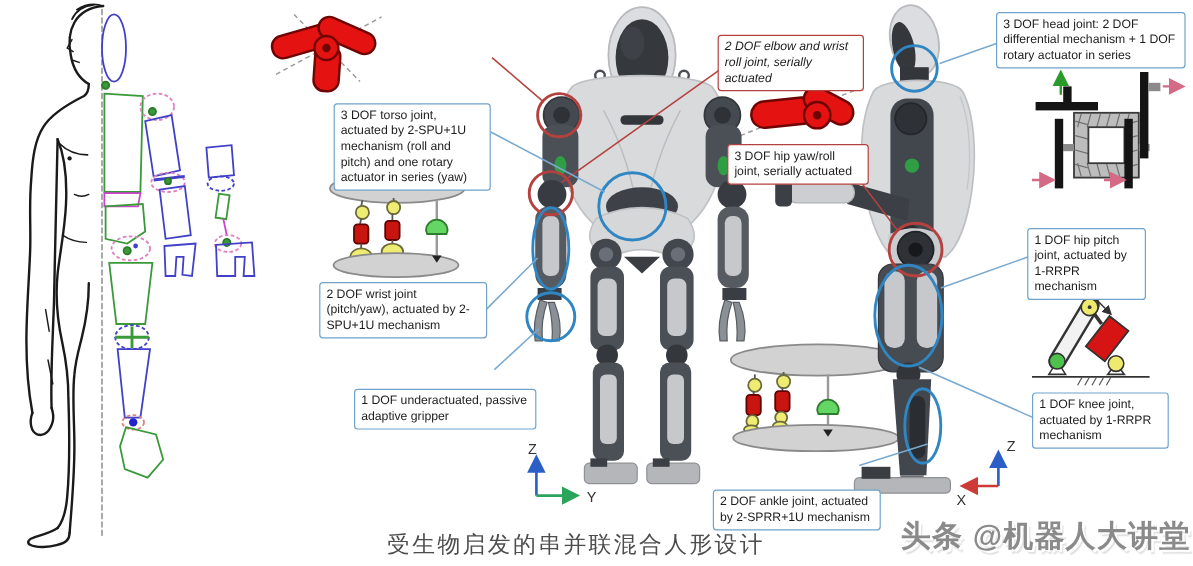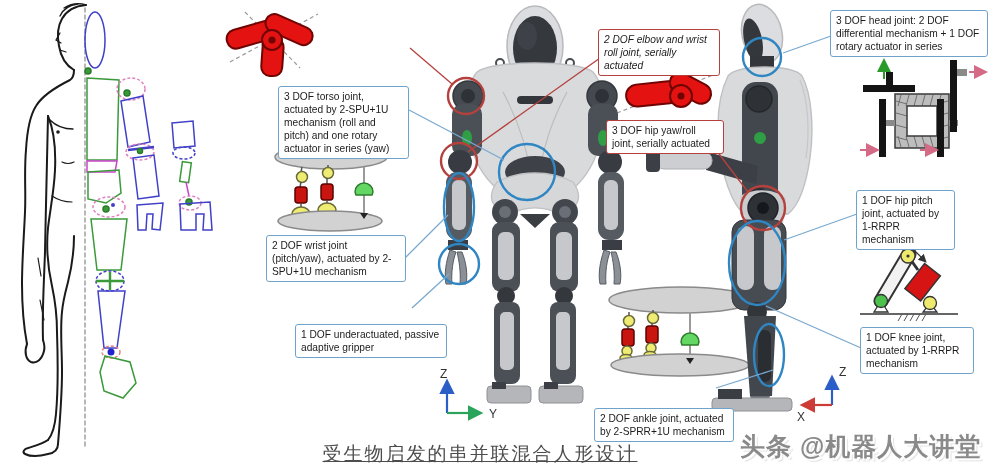--- a/index.html
+++ b/index.html
@@ -5,24 +5,24 @@
   html,body{margin:0;padding:0;background:#ffffff;}
   #canvas{position:relative;width:994px;height:472px;background:#fff;overflow:hidden;
           font-family:"Liberation Sans",sans-serif;}
   #art{position:absolute;left:0;top:0;z-index:1;}
   .callout{position:absolute;z-index:3;background:#fff;border:1.6px solid #888;
            border-radius:3px;padding:3px 5px;font-size:10.2px;line-height:1.28;
            color:#1c1c1c;box-sizing:border-box;}
   .callout.red{border-color:#b5413e;}
   .callout.blue{border-color:#6fa3cc;}
   #caption{position:absolute;left:240px;top:441px;width:480px;text-align:center;z-index:3;
-           font-size:19px;letter-spacing:2px;color:#4d4d4d;text-decoration:underline;}
+           font-size:19px;letter-spacing:2px;color:#4d4d4d;}
   #watermark{position:absolute;left:740px;top:430px;width:252px;z-index:3;
              font-size:25px;font-weight:bold;letter-spacing:1px;color:#8a8a8a;
-             text-shadow:2px 2px 0 #ffffff,3px 3px 1px rgba(0,0,0,0.12);}
+             text-shadow:2px 2px 0 #ffffff,3px 3px 1px rgba(0,0,0,0.12);text-align:right;}
 </style>
 </head>
 <body>
 
 <div id="canvas">
 
 <svg id="art" width="994" height="472" viewBox="0 0 994 472" xmlns="http://www.w3.org/2000/svg">
   <defs>
     <marker id="ah-blue" markerWidth="8" markerHeight="8" refX="5" refY="3.5" orient="auto">
           <path d="M0,0 L7,3.5 L0,7 Z" fill="#2b5fc7"></path>

